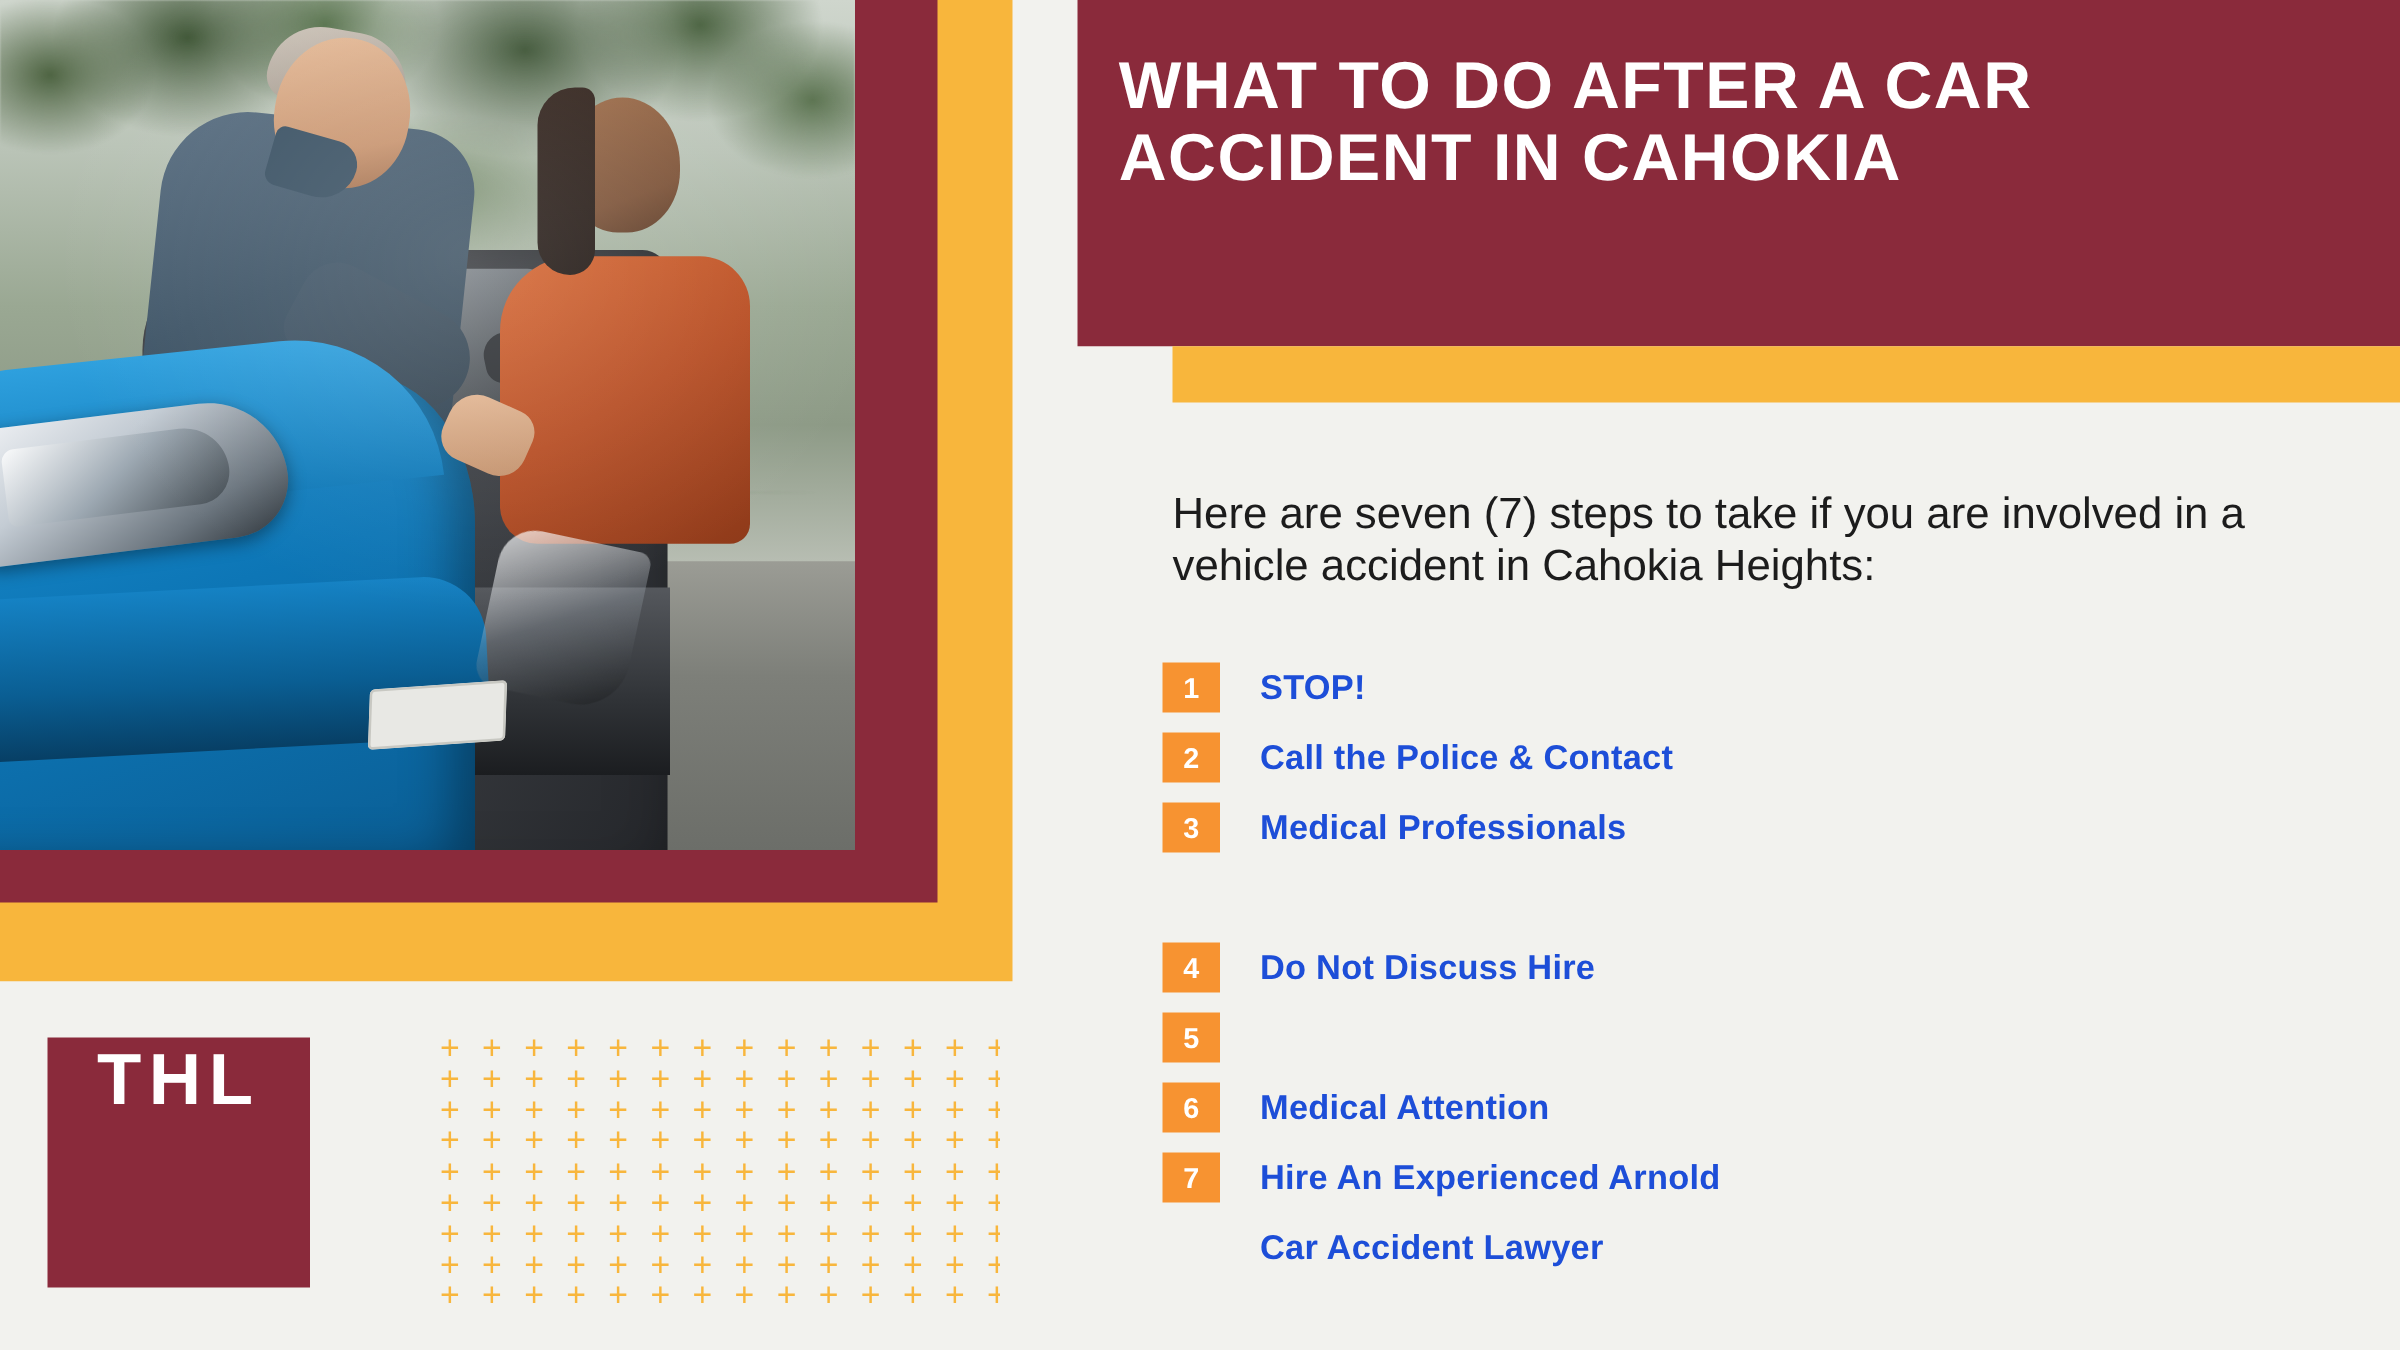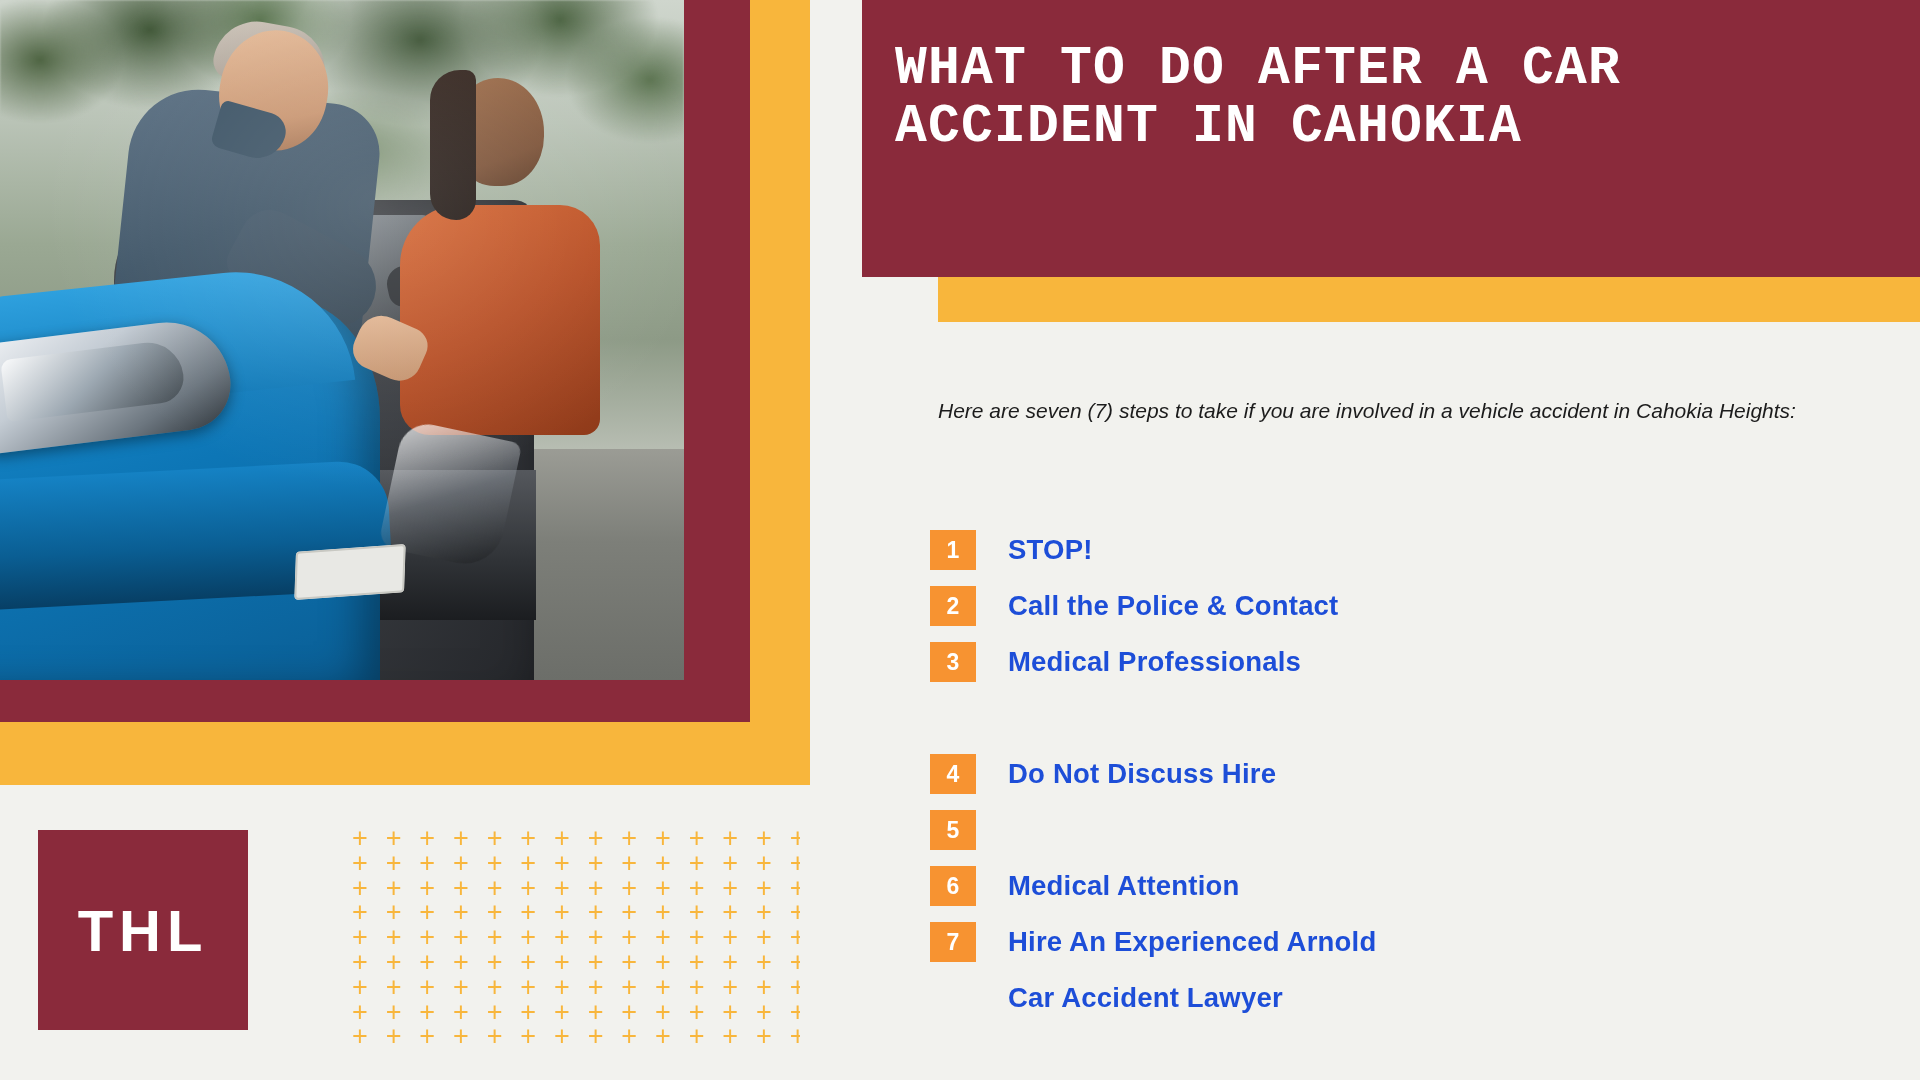--- a/index.html
+++ b/index.html
@@ -303,21 +303,21 @@
 
   
   #thl-logo {
     position: absolute;
     left: 38px;
     top: 830px;
     width: 210px;
     height: 200px;
     background: #8a2a3b;
     display: flex;
-    align-items: center;
+    align-items: flex-start;
     justify-content: center;
   }
   #thl-logo-text {
     color: #ffffff;
     font-size: 58px;
     font-weight: bold;
     letter-spacing: 6px;
     font-family: "Liberation Sans", sans-serif;
   }
 
@@ -349,39 +349,38 @@
     box-sizing: border-box;
     padding: 40px 40px 0 33px;
   }
   #title-text {
     color: #ffffff;
     font-size: 53px;
     line-height: 58px;
     font-weight: bold;
     letter-spacing: 1.2px;
     text-transform: uppercase;
-    font-family: Liberation Mono, monospace;
+    font-family: Liberation Sans, sans-serif;
   }
   #title-accent-bar {
     position: absolute;
     left: 938px;
     top: 277px;
     width: 982px;
     height: 45px;
     background: #f8b63c;
   }
 
   #intro-text {
     position: absolute;
     left: 938px;
     top: 390px;
     width: 940px;
-    font-size: 21px;
+    font-size: 35px;
     line-height: 42px;
-    font-style: italic;
     color: #1c1c1c;
     font-family: "Liberation Sans", sans-serif;
   }
 
   #steps-list {
     position: absolute;
     left: 930px;
     top: 522px;
     width: 960px;
   }

